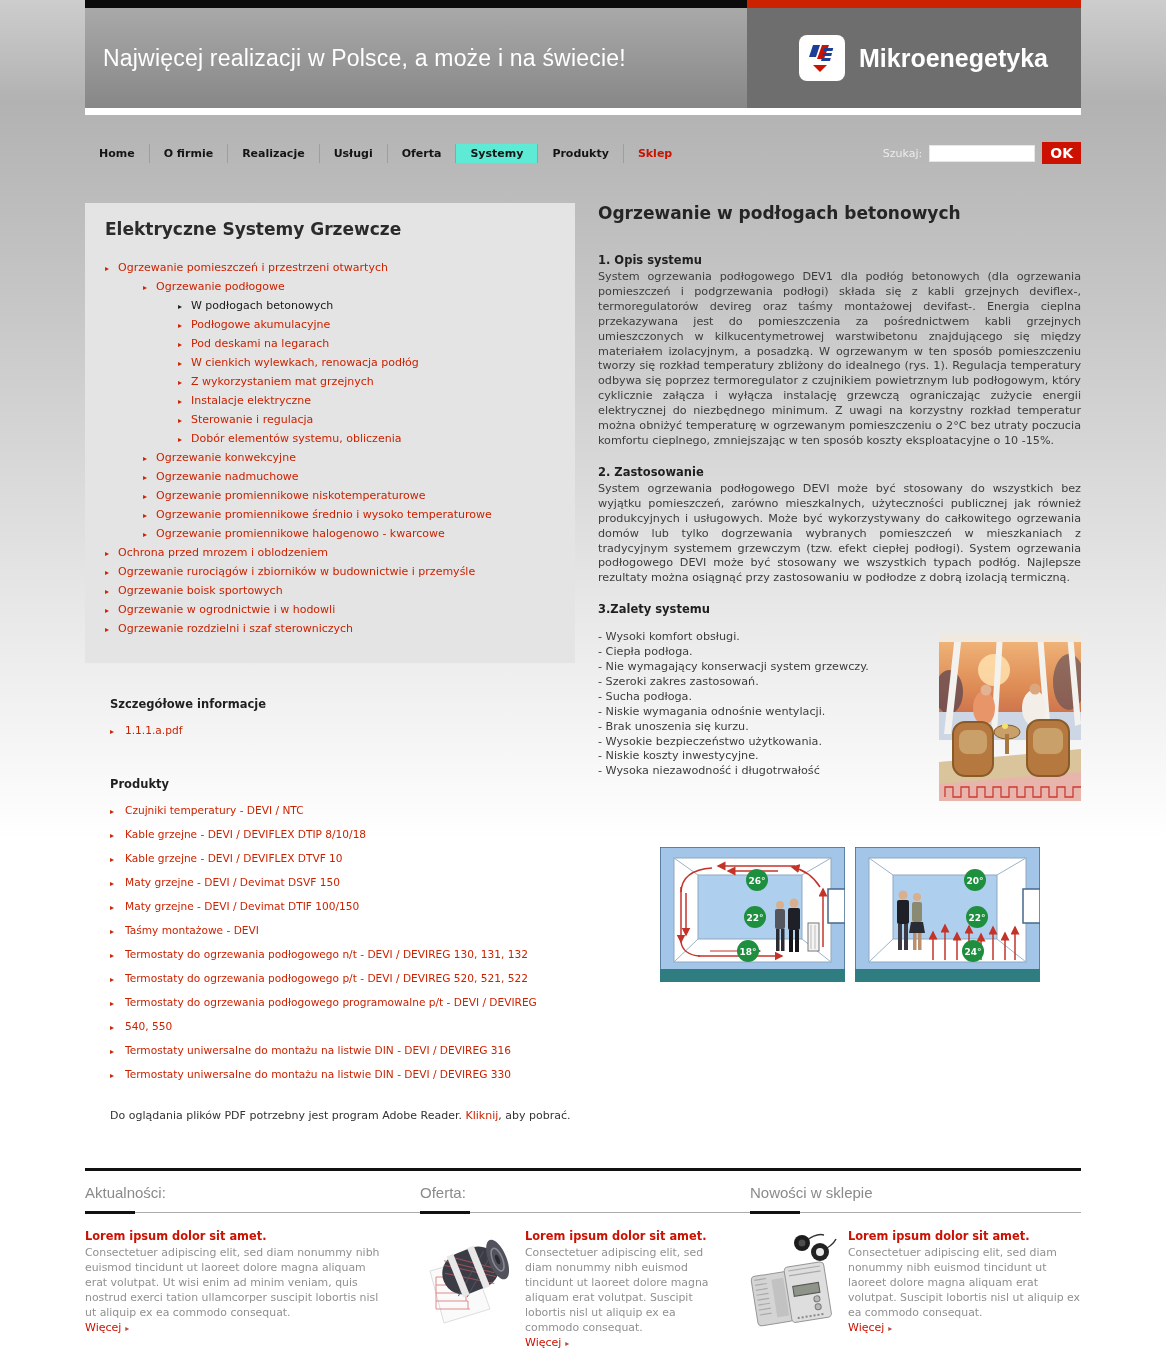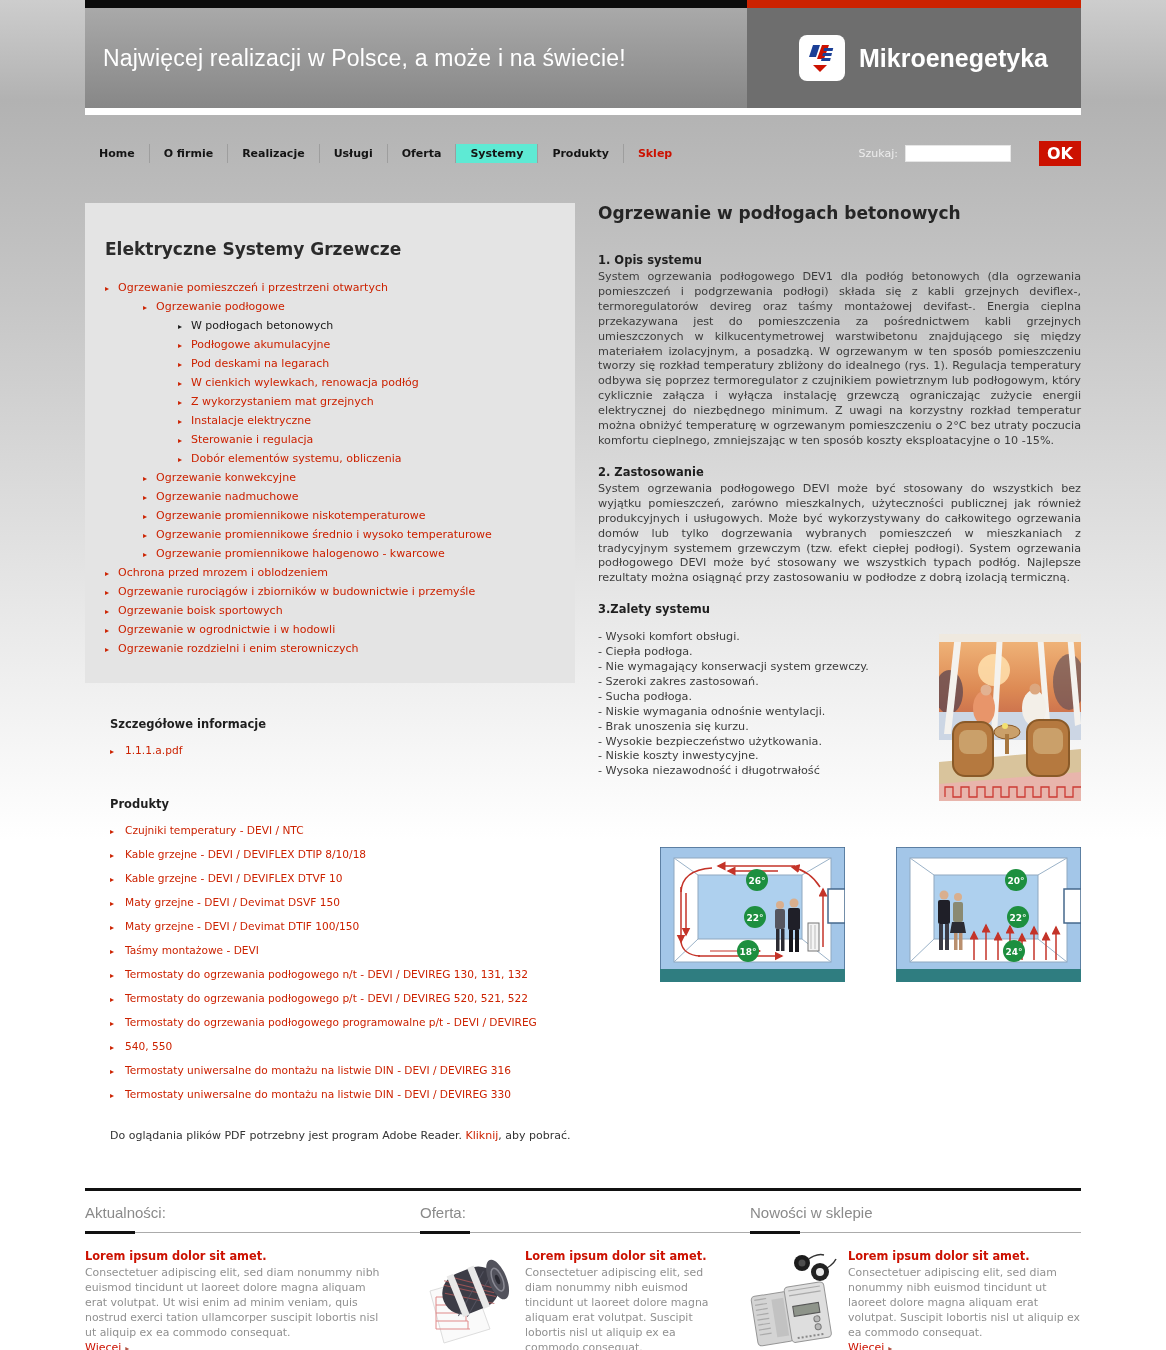--- a/index.html
+++ b/index.html
@@ -36,25 +36,25 @@
   .nav-item{
     font-size:11px;font-weight:bold;color:#141414;text-decoration:none;
     padding:3px 14px;cursor:pointer;line-height:13px;
   }
   .nav-item + .nav-item{border-left:1px solid #9e9e9e;}
   .nav-item.active{background:#5eead4;}
   .nav-item.highlight{color:var(--accent);}
   .searchbar{margin-left:auto;display:flex;align-items:center;gap:7px;}
   .search-label{font-size:11px;color:#ececec;}
   .search-input{width:106px;height:17px;border:1px solid #e6e6e6;background:#ffffff;font-size:11px;padding:0 3px;}
-  .ok-btn{background:var(--accent);color:#ffffff;border:none;font-size:16px;font-weight:bold;padding:3px 8px;cursor:pointer;font-family:"DejaVu Sans",sans-serif;margin-left:21px;}
+  .ok-btn{background:var(--accent);color:#ffffff;border:none;font-size:14px;font-weight:bold;padding:3px 8px;cursor:pointer;font-family:"DejaVu Sans",sans-serif;}
   
   .main{display:flex;margin-top:40px;align-items:flex-start;}
   .sidebar{width:490px;flex:none;}
-  .menu-box{background:#e4e4e4;padding:36px 20px 24px 20px;}
+  .menu-box{background:#e4e4e4;padding:16px 20px 24px 20px;}
   .sidebar-title{font-size:17px;font-weight:bold;color:#2b2b2b;margin-bottom:20px;font-family:"DejaVu Sans",sans-serif;}
   .mi{display:flex;align-items:baseline;line-height:18px;font-size:11px;color:var(--link);cursor:pointer;}
   .mi.lvl2{margin-left:38px;}
   .mi.lvl3{margin-left:73px;}
   .mi.active{color:#1a1a1a;}
   .blt{font-size:8px;flex:none;width:13px;}
   .below-box{padding-left:25px;}
   .sub-head{font-size:11.5px;font-weight:bold;color:#1f1f1f;margin-top:34px;margin-bottom:8px;}
   .pl-row{display:flex;align-items:baseline;font-size:10.6px;color:var(--link);line-height:23px;cursor:pointer;}
   .pl-row .blt{width:15px;}
@@ -62,21 +62,21 @@
   .pdf-note{margin-top:22px;font-size:11px;color:#333333;}
   .inline-link{color:var(--link);cursor:pointer;}
   
   .article{flex:1;padding-left:23px;color:var(--body-gray);}
   .article-title{font-size:17px;font-weight:bold;color:#252525;margin-bottom:30px;}
   .sec-title{font-size:11.5px;font-weight:bold;color:#1f1f1f;margin-bottom:3px;}
   .article p{font-size:11.2px;line-height:14.9px;text-align:justify;margin-bottom:16px;}
   .advantages{display:flow-root;}
   .photo{float:right;margin-left:14px;margin-top:4px;border:0;}
   .adv-line{font-size:11.2px;line-height:14.9px;}
-  .diagrams{display:flex;gap:22px;margin-top:46px;padding-left:62px;justify-content:space-between;}
+  .diagrams{display:flex;gap:10px;margin-top:46px;padding-left:62px;}
   
   .bottom{margin-top:46px;}
   .black-rule{height:3px;background:#111111;}
   .bottom-heads{display:flex;padding:13px 0 11px 0;font-family:"Liberation Sans",sans-serif;font-size:15px;color:#8a8a8a;align-items:flex-end;}
   .bh1{width:335px;} .bh2{width:330px;} .bh3{flex:1;}
   .seg-line{position:relative;border-top:1px solid #ababab;height:0;}
   .seg{position:absolute;top:-2px;width:50px;height:3px;background:#111111;}
   .seg.s1{left:0;} .seg.s2{left:335px;} .seg.s3{left:665px;}
   .bottom-cols{display:flex;padding-top:16px;}
   .bcol{font-size:11px;}
@@ -239,21 +239,21 @@
               <span>Ogrzewanie boisk sportowych</span>
             </div>
 
             <div class="mi lvl1">
               <span class="blt">▸</span>
               <span>Ogrzewanie w ogrodnictwie i w hodowli</span>
             </div>
 
             <div class="mi lvl1">
               <span class="blt">▸</span>
-              <span>Ogrzewanie rozdzielni i enim sterowniczych</span>
+              <span>Ogrzewanie rozdzielni i szaf sterowniczych</span>
             </div>
           </div>
       </div>
 
       <div class="below-box">
         <div class="sub-head">Szczegółowe informacje</div>
         <div class="pl-row">
           <span class="blt">▸</span>
           <span class="pl-label">1.1.1.a.pdf</span>
         </div>

